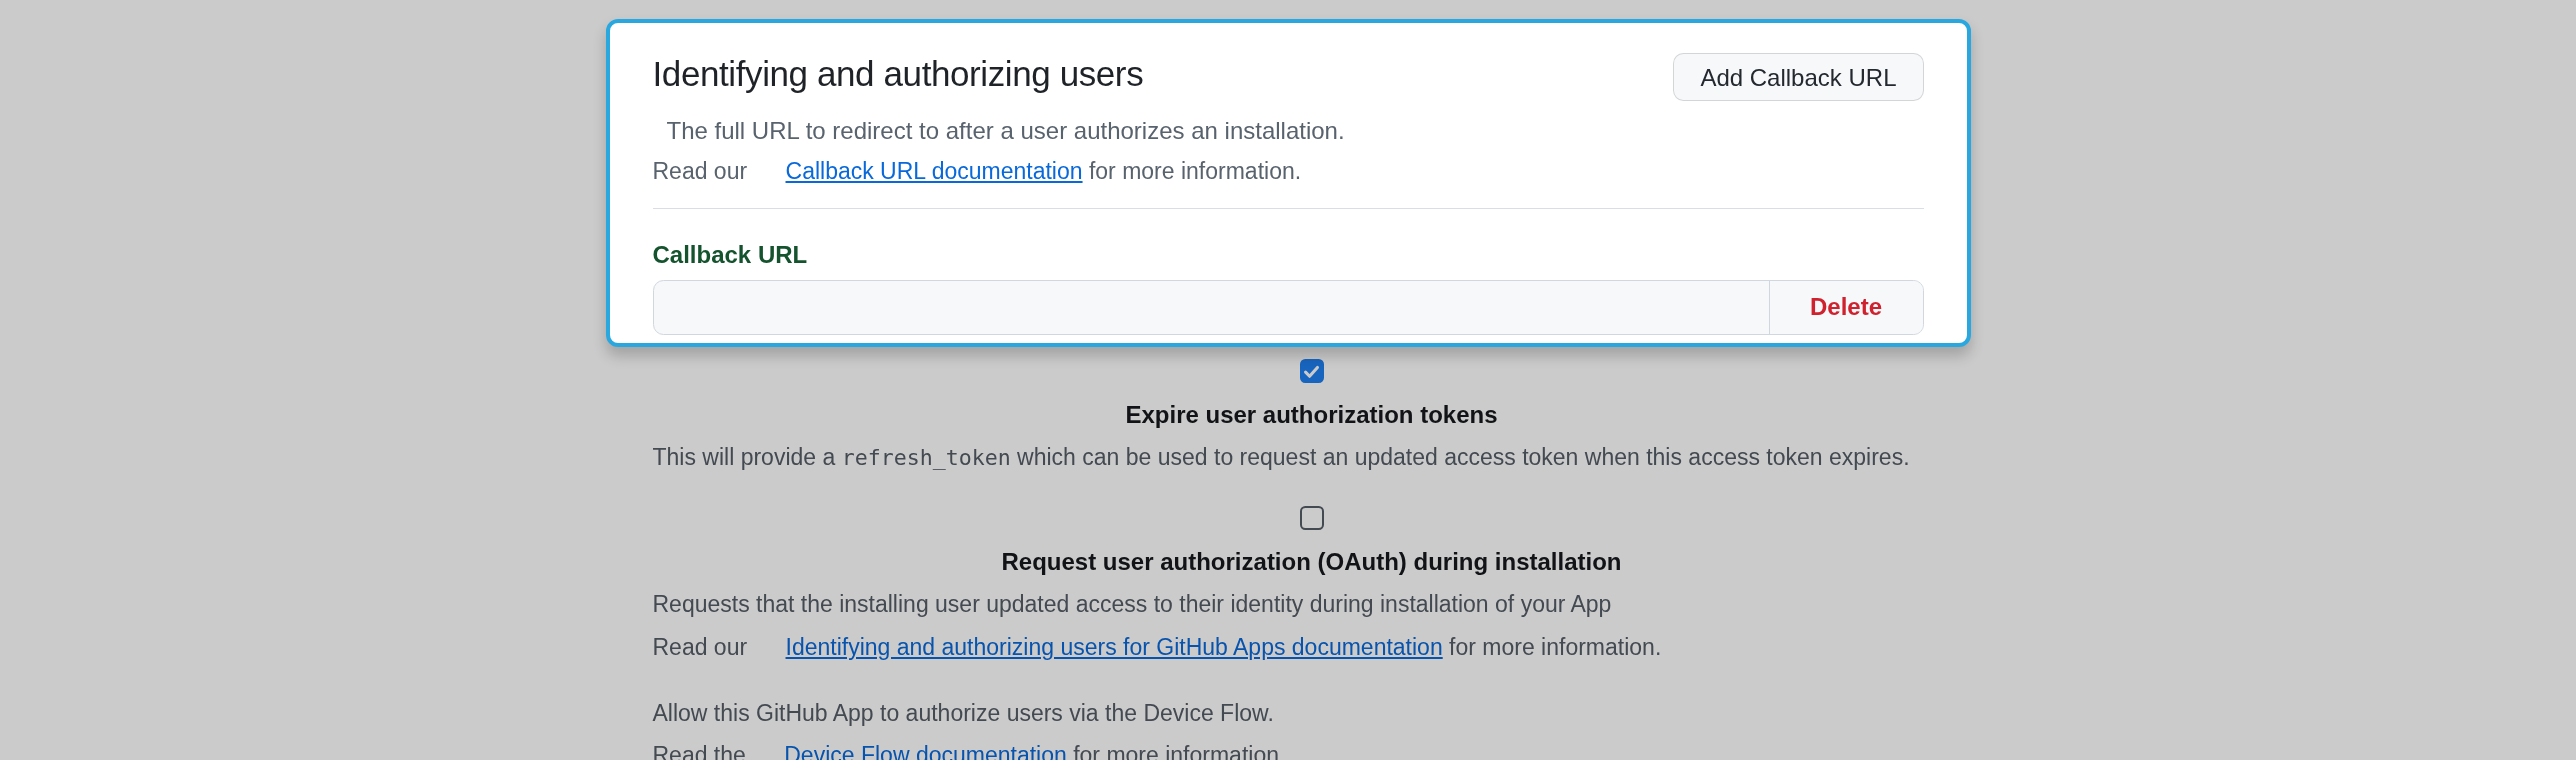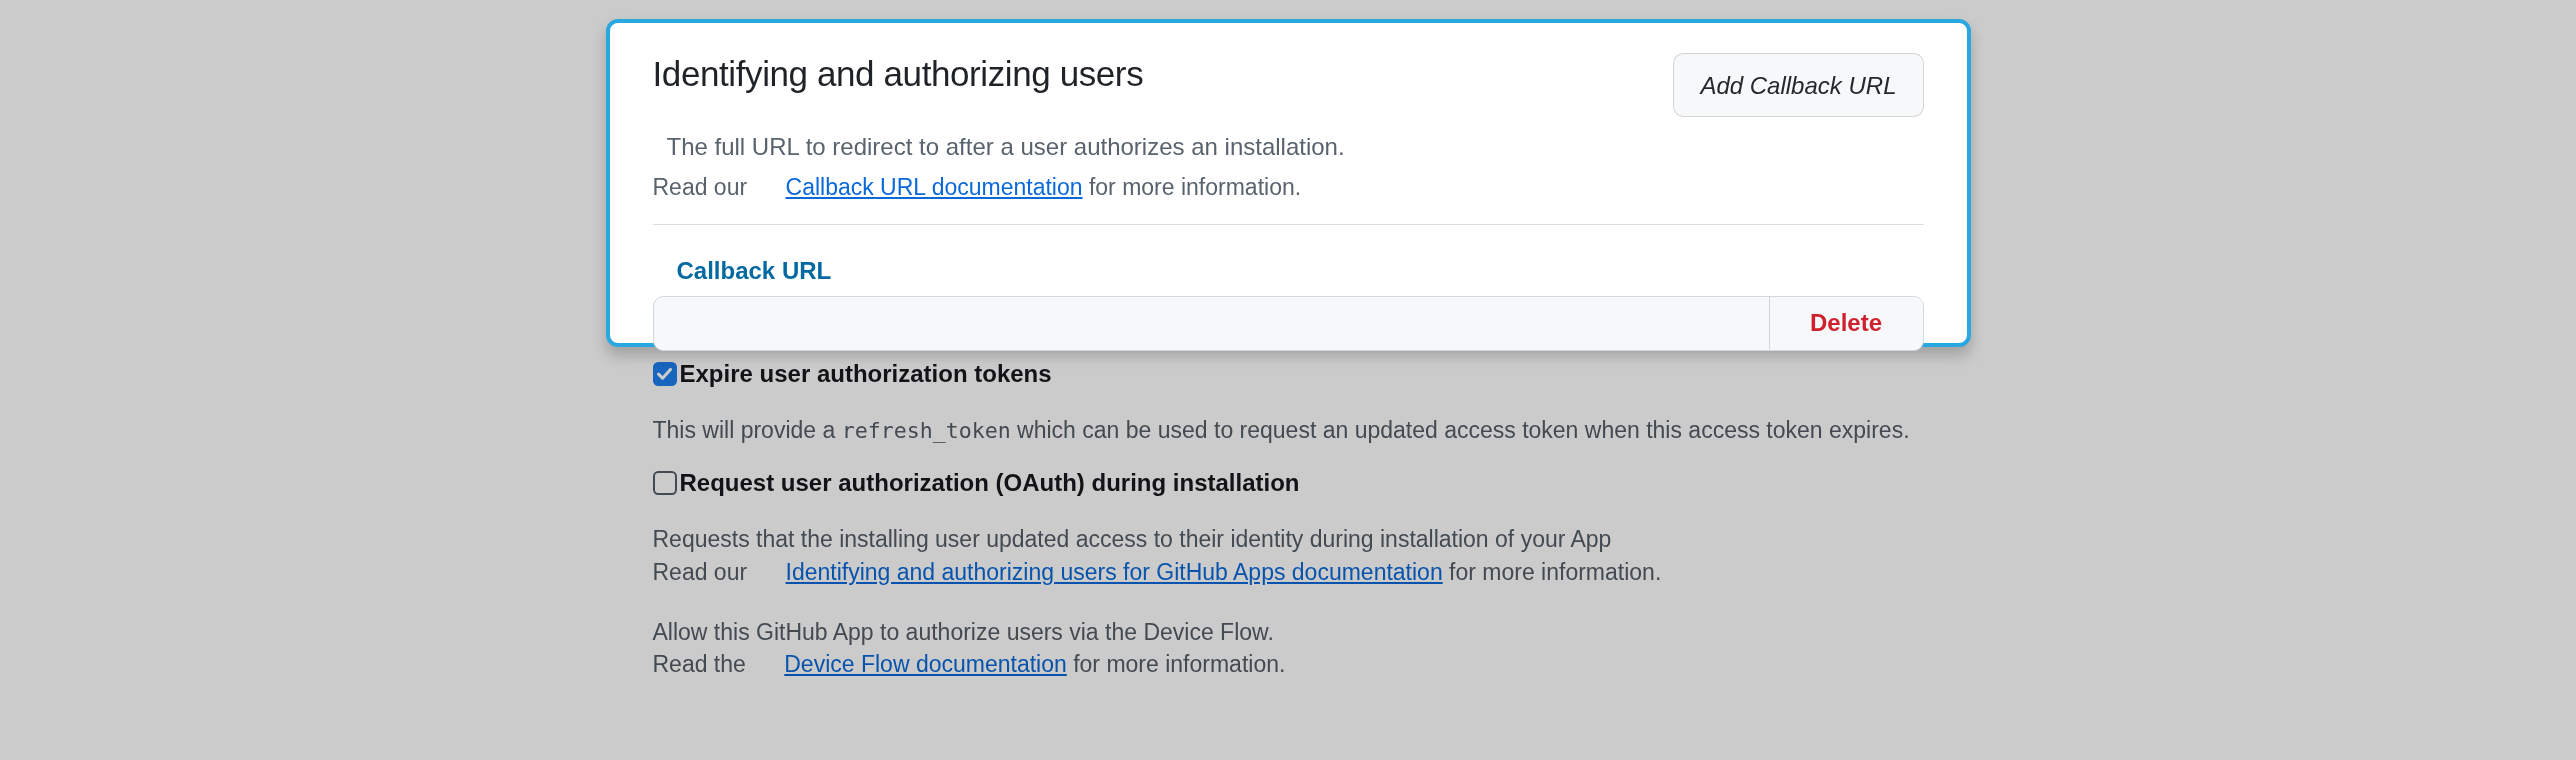--- a/index.html
+++ b/index.html
@@ -33,33 +33,33 @@
     padding: 28.5px 43px 0;
     box-shadow: 0 8.6px 14px rgba(0,0,0,0.20);
   }
   .card-header { display: flex; justify-content: space-between; align-items: flex-start; }
   .card-title {
     margin: 0;
     font-size: 35px; font-weight: 400; line-height: 43px;
     letter-spacing: -0.4px; color: #1f2328; text-align: right;
   }
   .add-btn {
-    height: 64px; padding: 0 26px; margin-top: 1.7px;
+    height: 48px; padding: 0 26px; margin-top: 1.7px;
     background: #f6f8fa;
     border: 1.7px solid rgba(31,35,40,0.16);
     border-radius: 10.4px;
     font-family: "Liberation Sans", sans-serif;
     font-size: 24px; font-weight: 500; line-height: 43px;
-    color: #24292f; cursor: pointer; white-space: nowrap; font-style: italic;
+    color: #24292f; cursor: pointer; white-space: nowrap;
   }
   .card-desc { margin: 14px 14px 0; font-size: 24px; line-height: 31px; color: #59636e; }
   .card-note { margin: 9.5px 0 0; font-size: 23px; line-height: 31px; color: #59636e; }
   a { color: #0969da; text-decoration: underline; cursor: pointer; margin-left: 32px; }
   .hr { border: none; border-top: 1.7px solid #d8dee4; margin: 21px 0 31px; }
-  .field-label { font-size: 24px; font-weight: 700; line-height: 29px; color: #0369a1; margin-left: 24px; }
+  .field-label { font-size: 24px; font-weight: 700; line-height: 29px; color: #14532d; }
   .input-group {
     display: flex; margin-top: 11.2px; height: 55px;
     border: 1.7px solid #d0d7de; border-radius: 10.4px;
     background: #f6f8fa; overflow: hidden;
   }
   .callback-input {
     flex: 1; border: none; outline: none; background: transparent;
     font-family: "Liberation Sans", sans-serif;
     font-size: 24px; color: #1f2328; padding: 0 15.5px;
   }
@@ -67,32 +67,32 @@
     width: 154px; border: none; border-left: 1.7px solid #d0d7de;
     background: #f6f8fa; cursor: pointer;
     font-family: "Liberation Sans", sans-serif;
     font-size: 24px; font-weight: 600; color: #cf222e;
   }
 
   
   .options { padding: 12px 0 0 47px; }
   .option { margin-top: 24px; }
   .option:first-child { margin-top: 0; }
-  .option-head { display: flex; align-items: center; gap: 3px; cursor: pointer; }
+  .option-head { display: flex; align-items: center; gap: 17px; cursor: pointer; flex-direction: column; }
   .checkbox {
     flex: none; width: 24px; height: 24px;
     border: 2.6px solid #565e66; border-radius: 5.2px;
     background: #ffffff;
     display: flex; align-items: center; justify-content: center;
   }
   .checkbox svg { display: none; width: 19px; height: 19px; }
   .checkbox.checked { background: #1f7ff0; border-color: #1f7ff0; }
   .checkbox.checked svg { display: block; }
   .option-label { font-size: 24px; font-weight: 700; line-height: 29px; color: #17191c; }
-  .option-desc { margin: 29px 0 0; font-size: 23px; line-height: 27px; color: #555d66; }
+  .option-desc { margin: 4px 0 0; font-size: 23px; line-height: 48px; color: #555d66; }
   .option-note { margin: 1.7px 0 0; font-size: 23px; line-height: 35px; color: #555d66; }
   code.inline-code {
     font-family: "DejaVu Sans Mono", monospace;
     font-size: 21.6px; color: #555d66;
   }
 </style>
 </head>
 <body>
 
 <div class="column">

